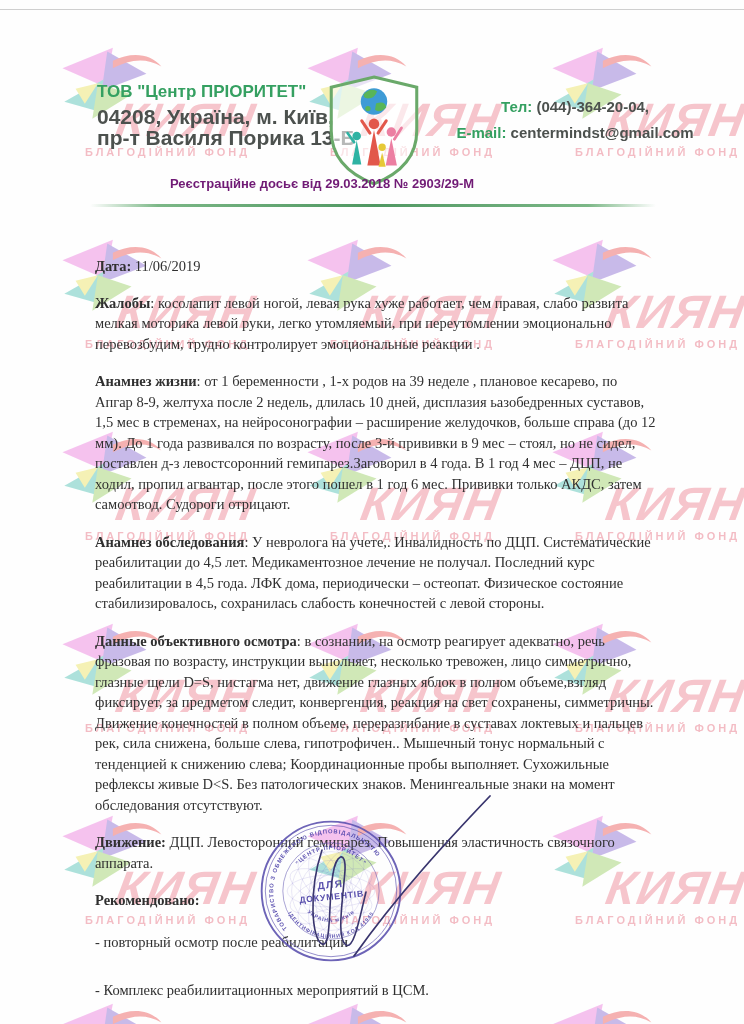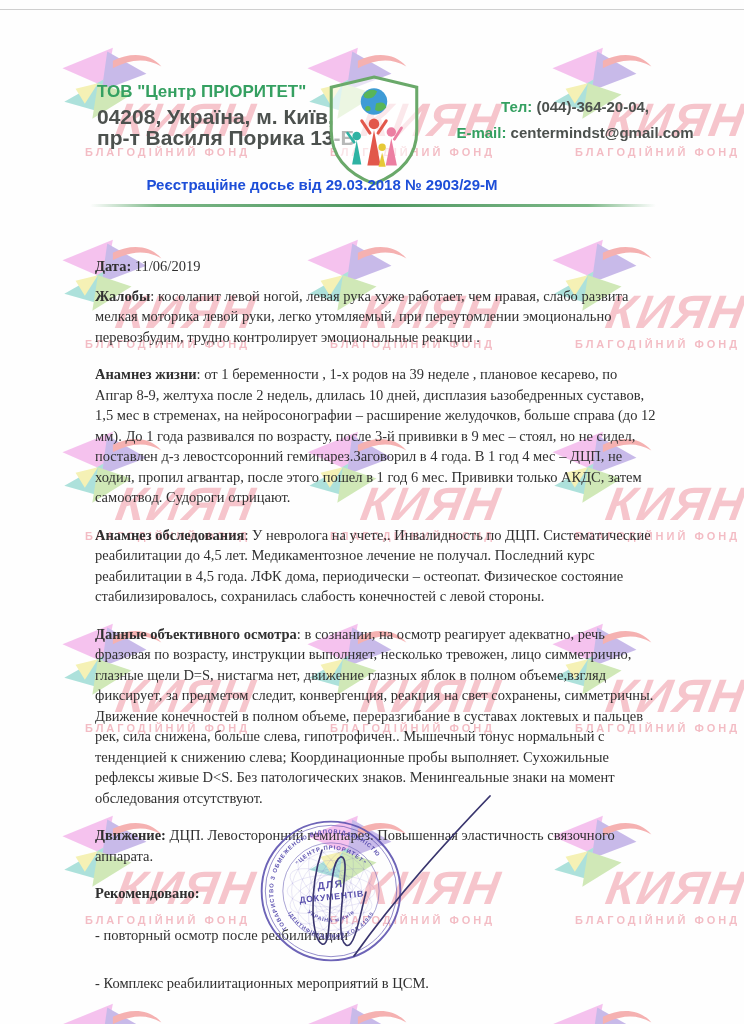--- a/index.html
+++ b/index.html
@@ -20,27 +20,27 @@
   
   .org-block{position:absolute;left:97px;top:82px;z-index:2;font-family:"Liberation Sans",sans-serif;font-weight:bold;}
   .org-name{font-size:17px;color:#35a061;margin-bottom:4px;white-space:nowrap;}
   .org-addr{font-size:21px;color:#4c514e;line-height:21px;white-space:nowrap;}
   .logo-wrap{position:absolute;left:314px;top:74px;z-index:2;width:120px;height:114px;}
   .contacts{position:absolute;left:430px;top:94px;width:290px;z-index:2;text-align:center;
             font-family:"Liberation Sans",sans-serif;font-weight:bold;font-size:15px;line-height:26px;}
   .contacts .lbl{color:#35a061;}
   .contacts .val{color:#4c514e;}
   .registration{position:absolute;left:0;top:176px;width:644px;z-index:2;text-align:center;
-                font-family:"Liberation Sans",sans-serif;font-weight:bold;font-size:15px;color:#1d4ed8;}
+                font-family:"Liberation Sans",sans-serif;font-weight:bold;font-size:13px;color:#701a75;}
   .divider{position:absolute;left:90px;top:204px;width:566px;height:3px;z-index:2;border-radius:2px;
            background:linear-gradient(90deg,rgba(80,160,95,0),rgba(80,160,95,.75) 12%,rgba(60,140,80,.9) 50%,rgba(80,160,95,.75) 88%,rgba(80,160,95,0));}
 
   
   .content{position:absolute;left:95px;top:250px;width:563px;z-index:2;font-size:14.5px;line-height:20.5px;}
-  .date-row{display:flex;align-items:flex-start;margin:6px 0 9px 0;}
+  .date-row{display:flex;align-items:flex-start;margin:6px 0 16px 0;}
   .date-cell{width:168px;font-size:14.5px;}
   .date-cell b{font-weight:bold;}
   .patient-line{flex:1;text-align:center;font-size:20px;white-space:nowrap;}
   .section{margin:0 0 17px 0;}
   .section b{font-weight:bold;}
   .rec-heading{font-weight:bold;margin:0 0 14px 0;}
   .rec-item{margin:0 0 14px 0;line-height:34px;}
 
   
   .stamp{position:absolute;left:258px;top:816px;width:146px;height:150px;z-index:3;opacity:.88;}

